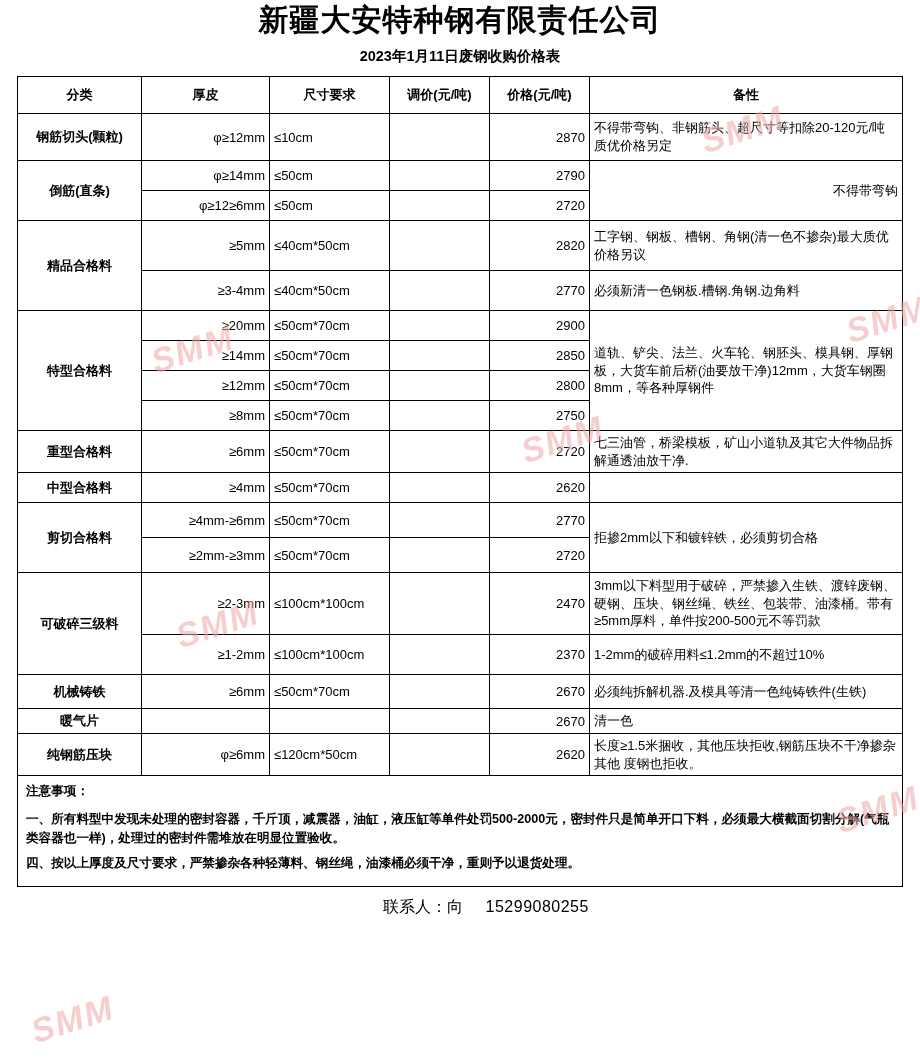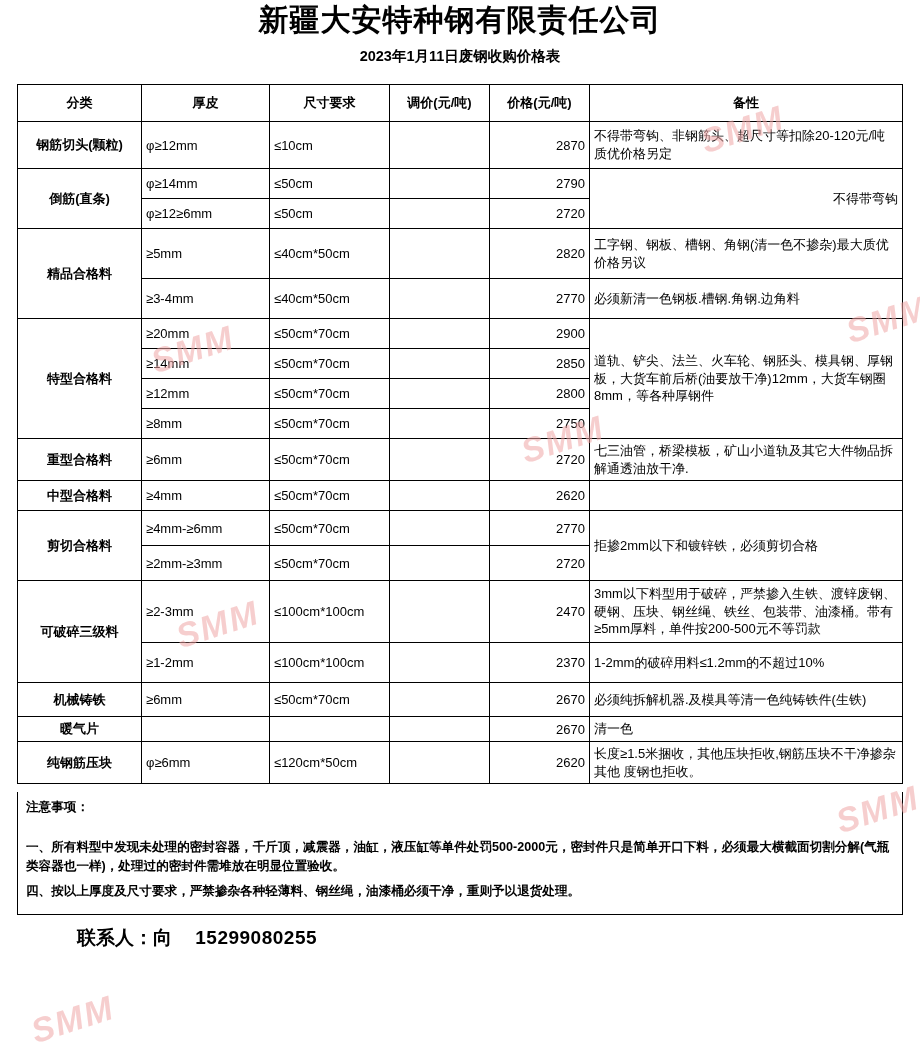--- a/index.html
+++ b/index.html
@@ -31,62 +31,63 @@
   }
   .subtitle {
     text-align: center;
     font-size: 14.5px;
     font-weight: bold;
     padding-bottom: 10px;
   }
   table.main {
     border-collapse: collapse;
     width: 886px;
-    margin: 8px auto;
+    margin: 0 auto;
     table-layout: fixed;
   }
   table.main td, table.main th {
     border: 1px solid #000;
     font-size: 13px;
     padding: 3px 4px;
     vertical-align: middle;
   }
   .hdr td {
     text-align: center;
     font-weight: bold;
     font-size: 15px;
     height: 30px;
   }
   .c-cat  { width: 124px; text-align: center; font-weight: bold; font-size: 14px; }
-  .c-thk  { width: 128px; text-align: left; }
+  .c-thk  { width: 128px; text-align: right; }
   .c-size { width: 120px; text-align: left; }
   .c-adj  { width: 100px; text-align: center; }
   .c-prc  { width: 100px; text-align: right; }
   .c-rem  { text-align: left; padding-left: 6px; line-height: 1.35; }
   .rowh { height: 30px; }
   .notes {
     width: 886px;
     margin: 0 auto;
     border: 1px solid #000;
     border-top: none;
     box-sizing: border-box;
     padding: 6px 8px 8px 8px;
     font-size: 12.6px;
     line-height: 1.55;
     font-weight: bold;
   }
-  .notes .nt-title { margin-bottom: 20px; }
+  .notes .nt-title { margin-bottom: 8px; }
   .notes p { margin: 0 0 5px 0; }
   .contact {
     width: 886px;
     margin: 0 auto;
     box-sizing: border-box;
     padding: 10px 8px 6px 60px;
-    font-size: 19px;
-    font-weight: bold;
+    font-size: 16px;
+    font-weight: normal;
+    text-align: center;
   }
   .contact .phone { padding-left: 18px; letter-spacing: 0.5px; }
 
   
   .wm {
     position: absolute;
     color: #f0a7a7;
     opacity: 0.55;
     font-size: 34px;
     font-weight: bold;

